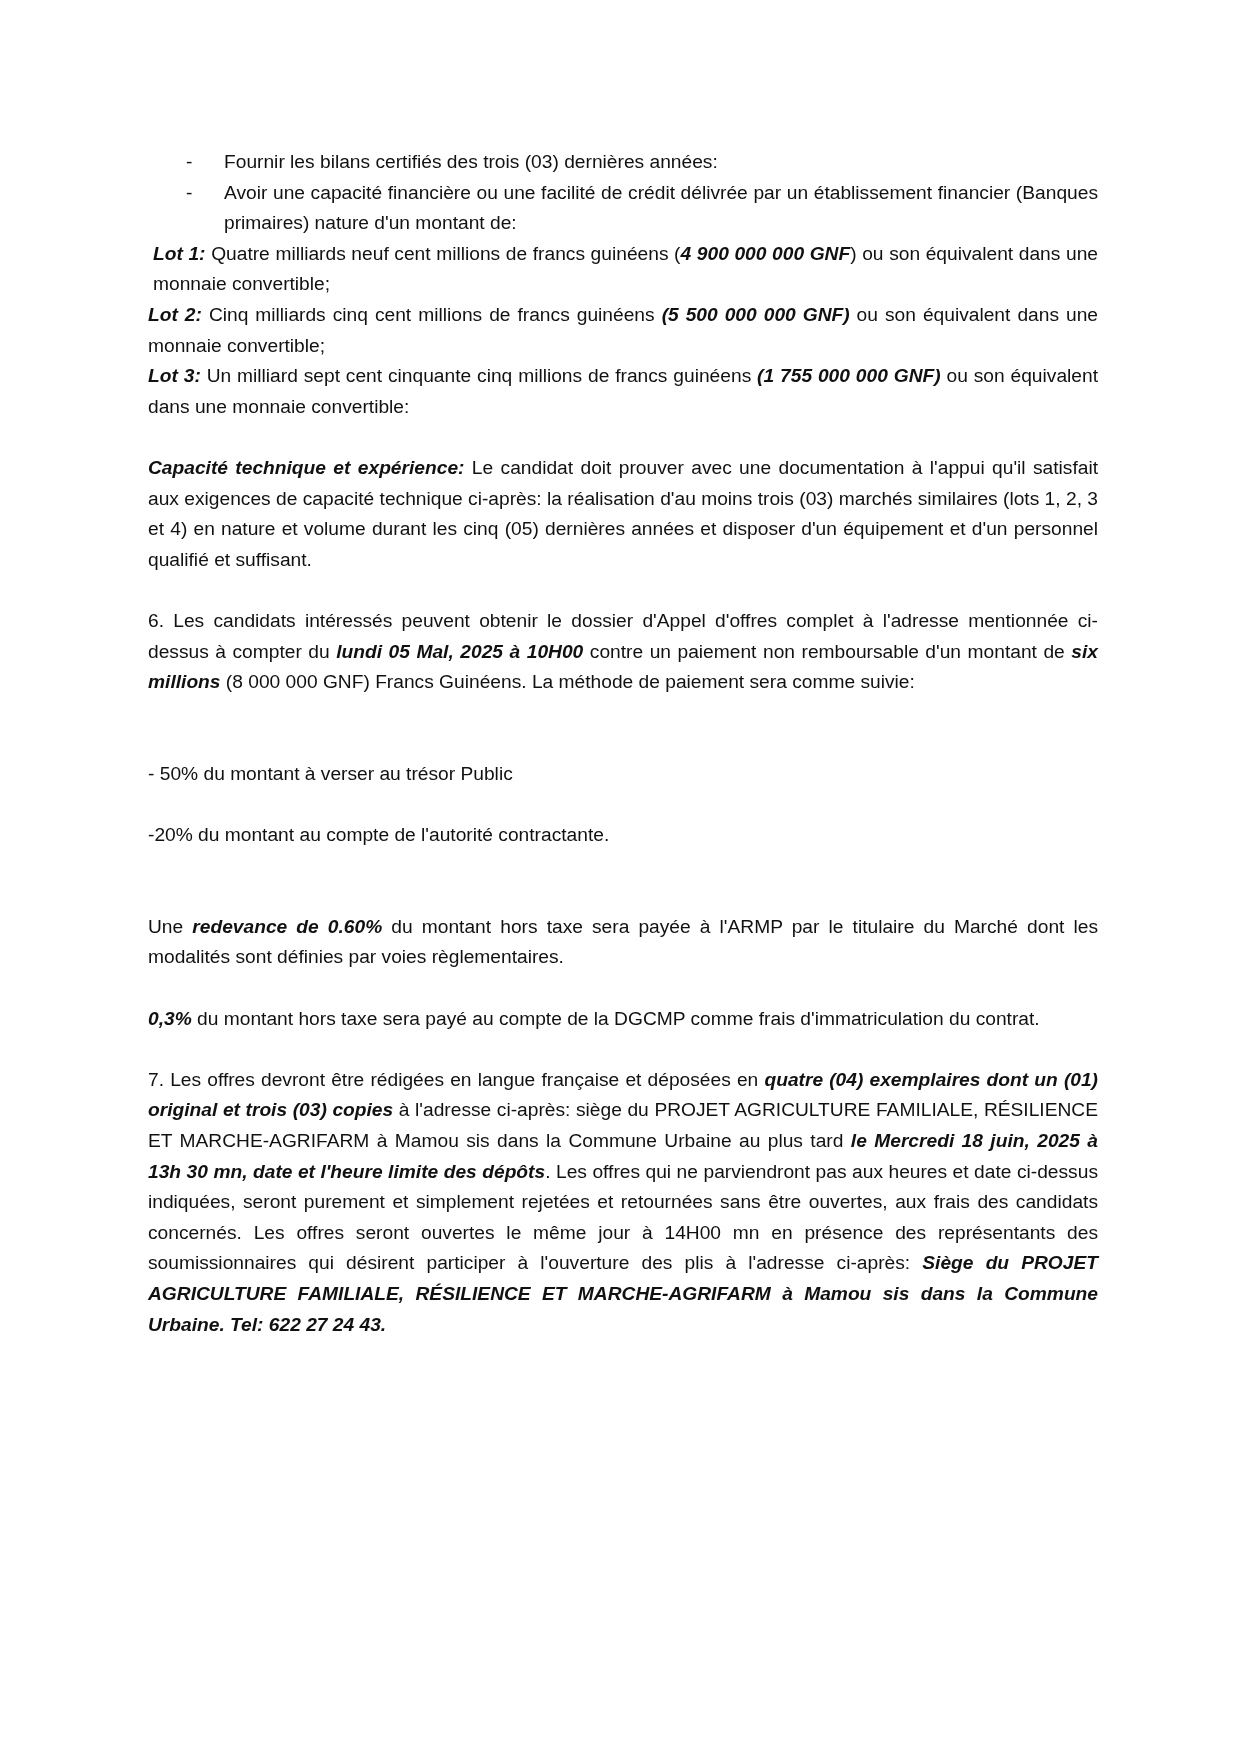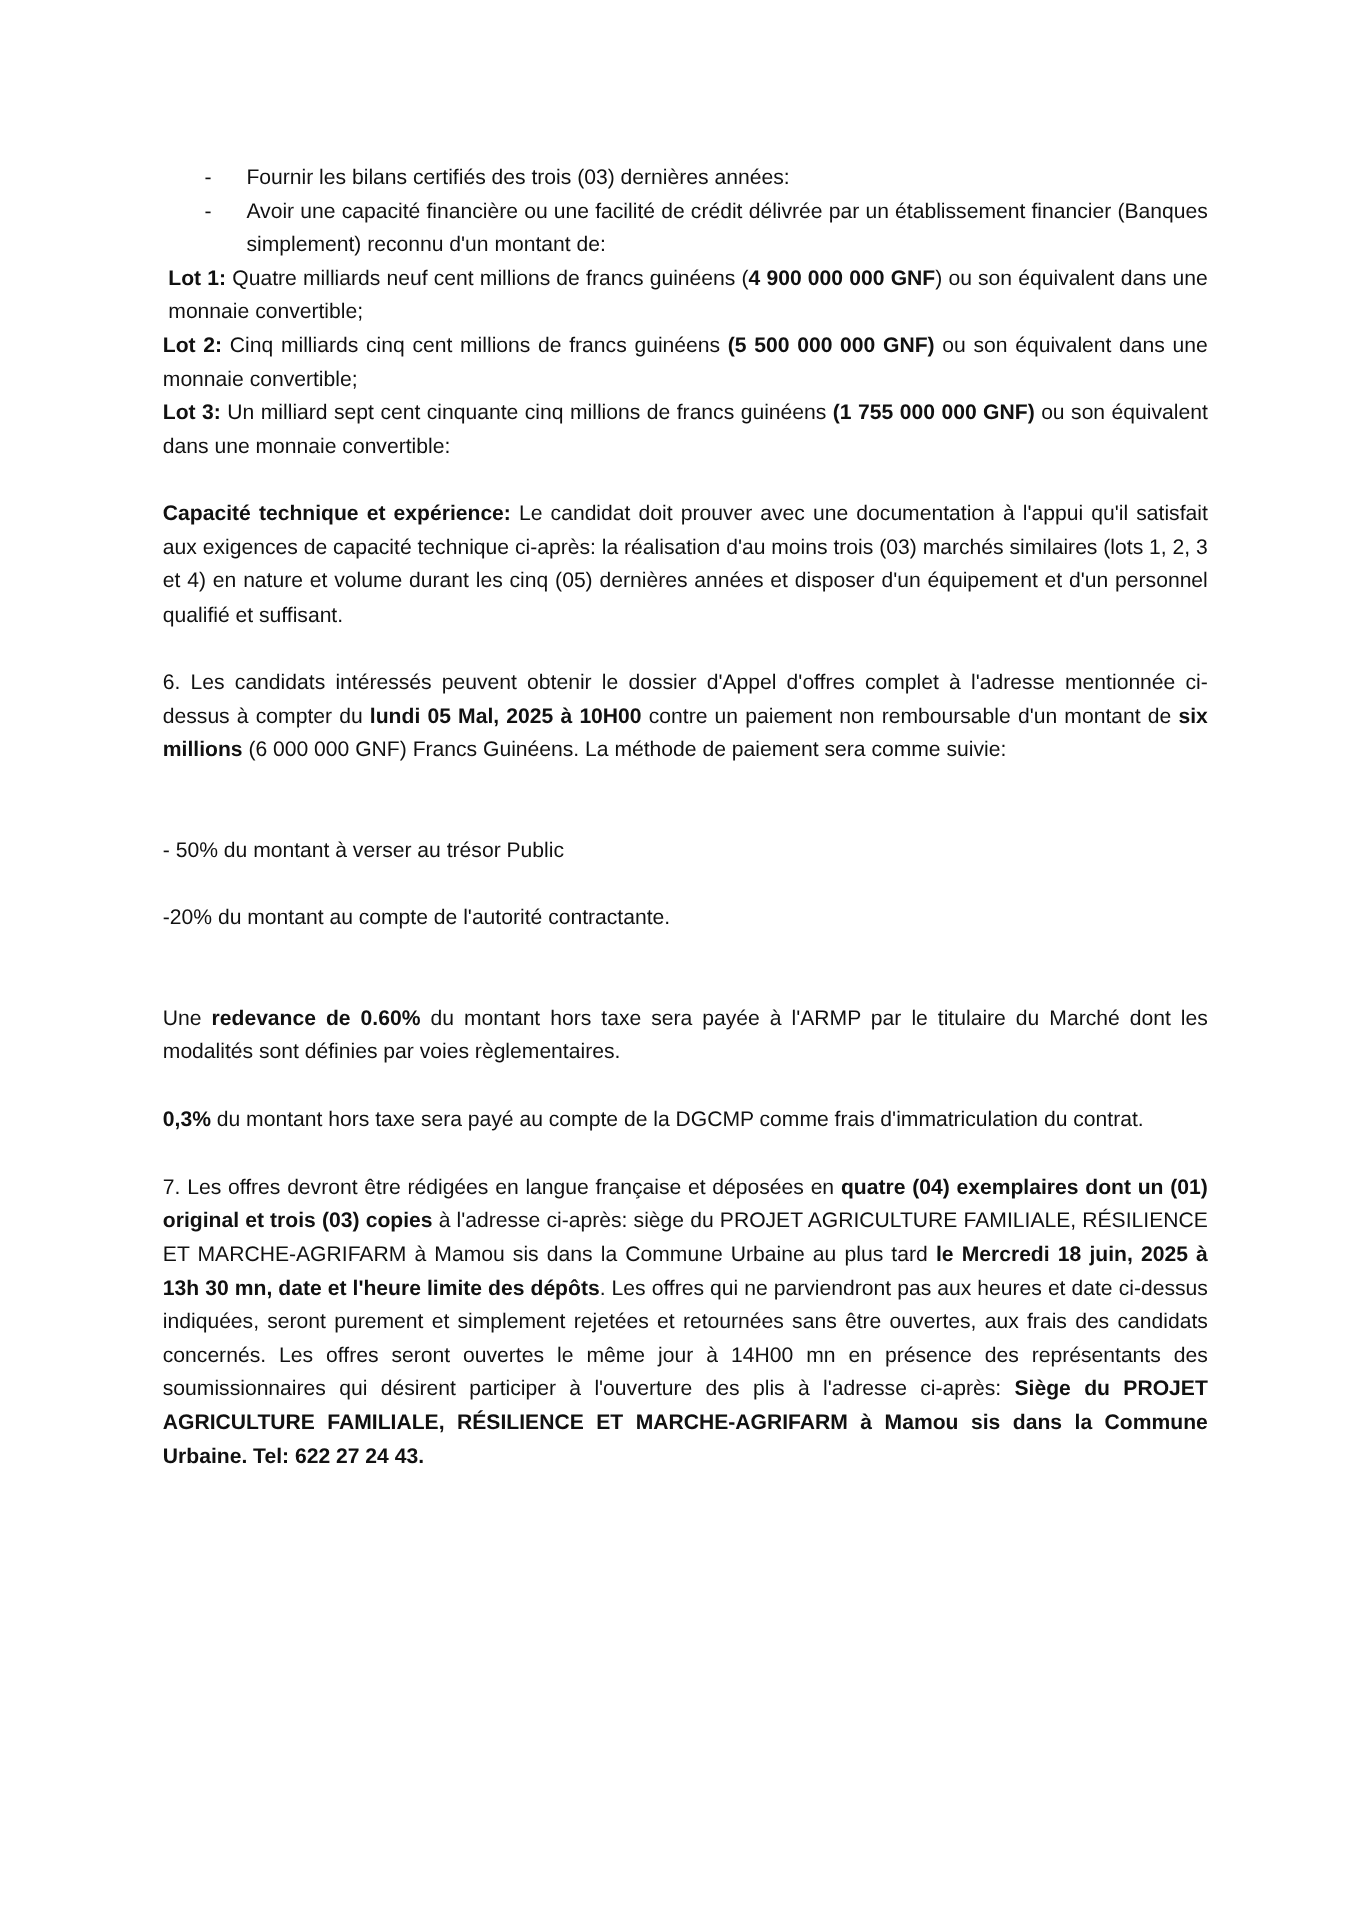--- a/index.html
+++ b/index.html
@@ -7,49 +7,49 @@
   .page {
     position: absolute; left: 148px; top: 147px; width: 950px;
     font-family: "Liberation Sans", sans-serif;
     font-size: 19.2px; line-height: 30.6px; color: #111111;
     text-align: justify;
   }
   .page p { margin: 0; }
   .bullet { display: flex; }
   .bullet .dash { width: 76px; padding-left: 38px; box-sizing: border-box; flex: none; }
   .bullet .btext { flex: 1; }
-  b { font-weight: bold; }
+  b { font-weight: bold; font-style: italic; }
   .gap { height: 30.6px; }
   .lot-first { padding-left: 5px; }
 </style>
 </head>
 <body>
 
 <div class="page">
 
   <div class="bullet">
     <span class="dash">-</span>
     <span class="btext">Fournir les bilans certifiés des trois (03) dernières années:</span>
   </div>
   <div class="bullet">
     <span class="dash">-</span>
-    <span class="btext">Avoir une capacité financière ou une facilité de crédit délivrée par un  établissement financier (Banques simplement) reconnu d'un montant de:</span>
+    <span class="btext">Avoir une capacité financière ou une facilité de crédit délivrée par un  établissement financier (Banques primaires) nature d'un montant de:</span>
   </div>
 
   <p class="lot-first"><b>Lot 1:</b><span> Quatre milliards neuf cent millions de francs guinéens (</span><b>4 900 000 000 GNF</b><span>) ou son équivalent dans une monnaie convertible;</span></p>
   <p><b>Lot 2:</b><span> Cinq milliards cinq cent millions de francs guinéens </span><b>(5 500 000 000 GNF)</b><span> ou son équivalent dans une monnaie convertible;</span></p>
   <p><b>Lot 3:</b><span> Un milliard sept cent cinquante cinq millions de francs guinéens </span><b>(1 755 000 000 GNF)</b><span> ou son équivalent dans une monnaie convertible:</span></p>
 
   <div class="gap"></div>
 
   <p><b>Capacité technique et expérience:</b><span> Le candidat doit prouver avec une documentation à l'appui qu'il satisfait aux exigences de capacité technique ci-après: la réalisation d'au moins trois (03) marchés similaires (lots 1, 2, 3 et 4) en nature et volume durant les cinq (05) dernières années et disposer d'un équipement et d'un personnel qualifié et suffisant.</span></p>
 
   <div class="gap"></div>
 
-  <p><span>6. Les candidats intéressés peuvent obtenir le dossier d'Appel d'offres complet à l'adresse mentionnée ci-dessus à compter du </span><b>lundi 05 Mal, 2025 à 10H00</b><span> contre un paiement non remboursable d'un montant de </span><b>six millions</b><span> (6 000 000 GNF) Francs Guinéens. La méthode de paiement sera comme suivie:</span></p>
+  <p><span>6. Les candidats intéressés peuvent obtenir le dossier d'Appel d'offres complet à l'adresse mentionnée ci-dessus à compter du </span><b>lundi 05 Mal, 2025 à 10H00</b><span> contre un paiement non remboursable d'un montant de </span><b>six millions</b><span> (8 000 000 GNF) Francs Guinéens. La méthode de paiement sera comme suivie:</span></p>
 
   <div class="gap"></div>
   <div class="gap"></div>
   <p>- 50% du montant à verser au trésor Public</p>
   <div class="gap"></div>
   <p>-20% du montant au compte de l'autorité contractante.</p>
   <div class="gap"></div>
 
   <div class="gap"></div>
 

